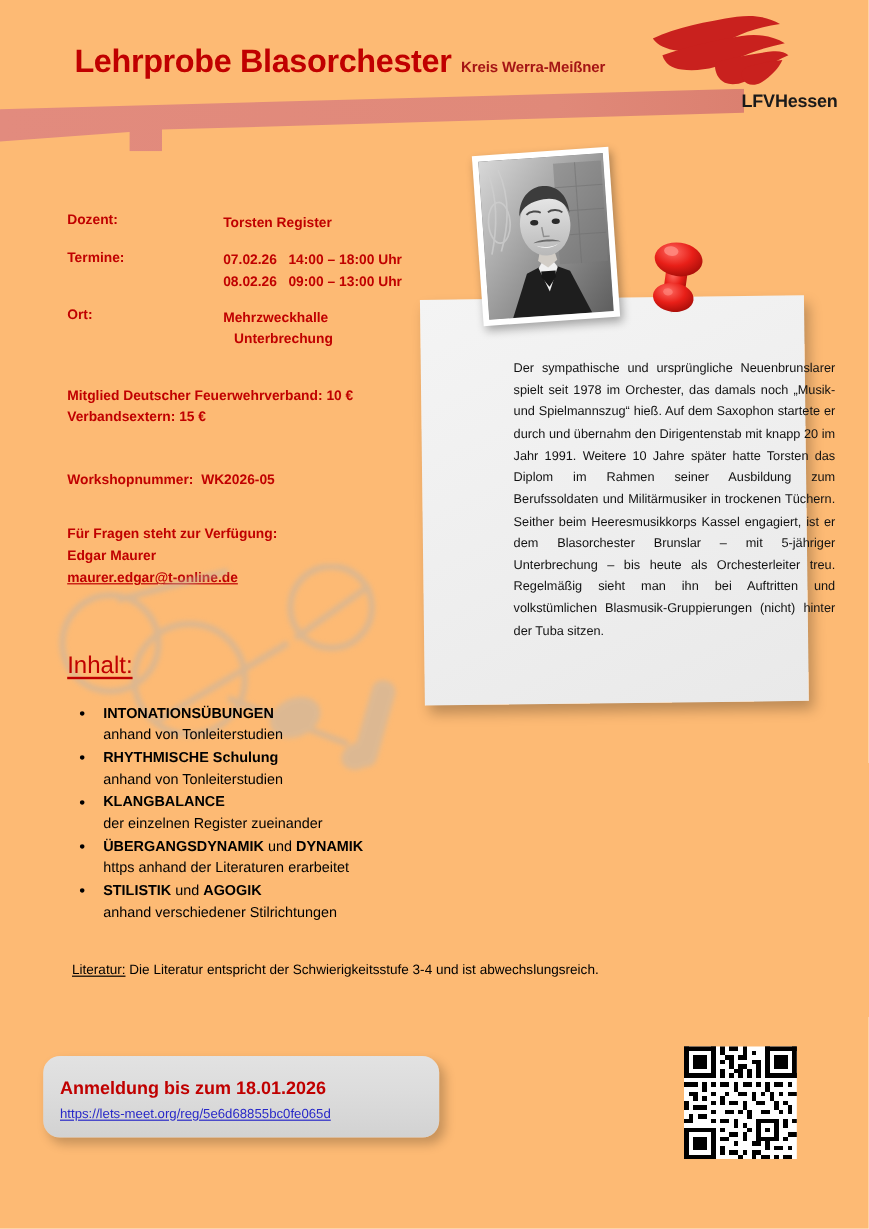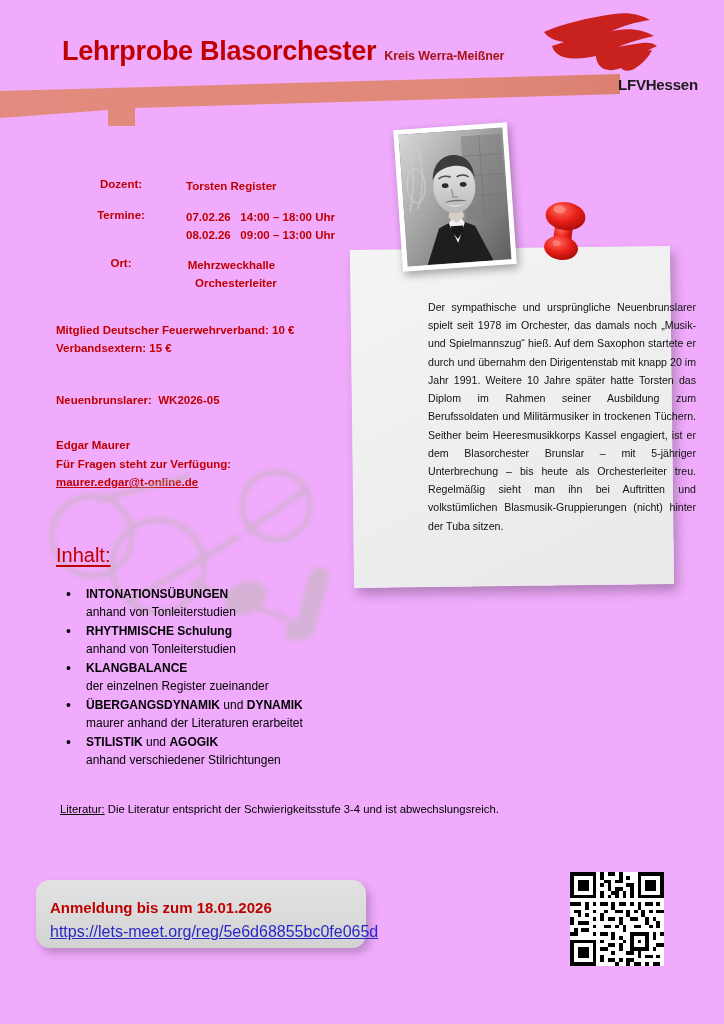--- a/index.html
+++ b/index.html
@@ -8,21 +8,21 @@
     background: #ffffff;
   }
   body {
     font-family: "Liberation Sans", sans-serif;
   }
   #page {
     position: relative;
     width: 724px;
     height: 1024px;
     overflow: hidden;
-    background: #f0abfc;
+    background: #fdba74;
   }
 
   
   .header-banner {
     position: absolute;
     left: 0;
     top: 74px;
     width: 620px;
     height: 52px;
     pointer-events: none;
@@ -68,21 +68,20 @@
     left: 56px;
     top: 178px;
     width: 330px;
     color: #C00000;
     font-size: 11.5px;
     font-weight: bold;
   }
   .info-row {
     display: flex;
     margin-bottom: 13px;
-    text-align: center;
   }
   .info-label {
     width: 130px;
     flex: none;
   }
   .info-value .vline {
     white-space: pre;
     display: block;
     line-height: 1.55;
   }
@@ -247,21 +246,21 @@
     top: 899px;
     font-size: 15px;
     font-weight: bold;
     color: #C00000;
     white-space: nowrap;
   }
   .reg-link {
     position: absolute;
     left: 50px;
     top: 923px;
-    font-size: 16px;
+    font-size: 11px;
     color: #2828C8;
     text-decoration: underline;
     white-space: nowrap;
   }
 
   
   .qr {
     position: absolute;
     left: 570px;
     top: 872px;
@@ -313,37 +312,37 @@
       <div class="info-value">
         <span class="vline">07.02.26   14:00 – 18:00 Uhr</span>
         <span class="vline">08.02.26   09:00 – 13:00 Uhr</span>
       </div>
     </div>
 
     <div class="info-row">
       <div class="info-label">Ort:</div>
       <div class="info-value">
         <span class="vline">Mehrzweckhalle</span>
-        <span class="vline indent">Orchesterleiter</span>
+        <span class="vline indent">Unterbrechung</span>
       </div>
     </div>
   </div>
 
   <div class="price-block">
     <div>Mitglied Deutscher Feuerwehrverband: 10 €</div>
     <div>Verbandsextern: 15 €</div>
   </div>
 
   <div class="wsnum-block">
-    <span>Neuenbrunslarer:</span>&nbsp;&nbsp;<span>WK2026-05</span>
+    <span>Workshopnummer:</span>&nbsp;&nbsp;<span>WK2026-05</span>
   </div>
 
   <div class="contact-block">
+    <div>Für Fragen steht zur Verfügung:</div>
     <div>Edgar Maurer</div>
-    <div>Für Fragen steht zur Verfügung:</div>
     <div class="mail">maurer.edgar@t-online.de</div>
   </div>
 
   <svg class="watermark" viewBox="0 0 330 210">
     <g fill="none" stroke="#b9b4ad" stroke-width="5">
       <circle cx="52" cy="66" r="40"></circle>
       <circle cx="118" cy="96" r="46"></circle>
       <circle cx="236" cy="36" r="34"></circle>
       <path d="M58,30 L150,6"></path>
       <path d="M92,130 L200,66"></path>
@@ -430,21 +429,21 @@
     <li>
       <span class="k-bold">RHYTHMISCHE Schulung</span>
       <span class="k-sub">anhand von Tonleiterstudien</span>
     </li>
     <li>
       <span class="k-bold">KLANGBALANCE</span>
       <span class="k-sub">der einzelnen Register zueinander</span>
     </li>
     <li>
       <span class="k-bold">ÜBERGANGSDYNAMIK</span><span> und </span><span class="k-bold">DYNAMIK</span>
-      <span class="k-sub">maurer anhand der Literaturen erarbeitet</span>
+      <span class="k-sub">https anhand der Literaturen erarbeitet</span>
     </li>
     <li>
       <span class="k-bold">STILISTIK</span><span> und </span><span class="k-bold">AGOGIK</span>
       <span class="k-sub">anhand verschiedener Stilrichtungen</span>
     </li>
   </ul>
 
   <div class="literatur">
     <span class="lbl">Literatur:</span><span> Die Literatur entspricht der Schwierigkeitsstufe 3-4 und ist abwechslungsreich.</span>
   </div>

